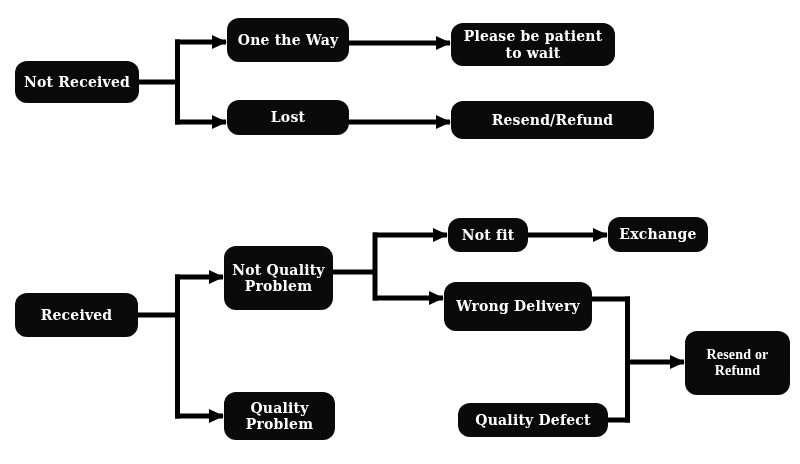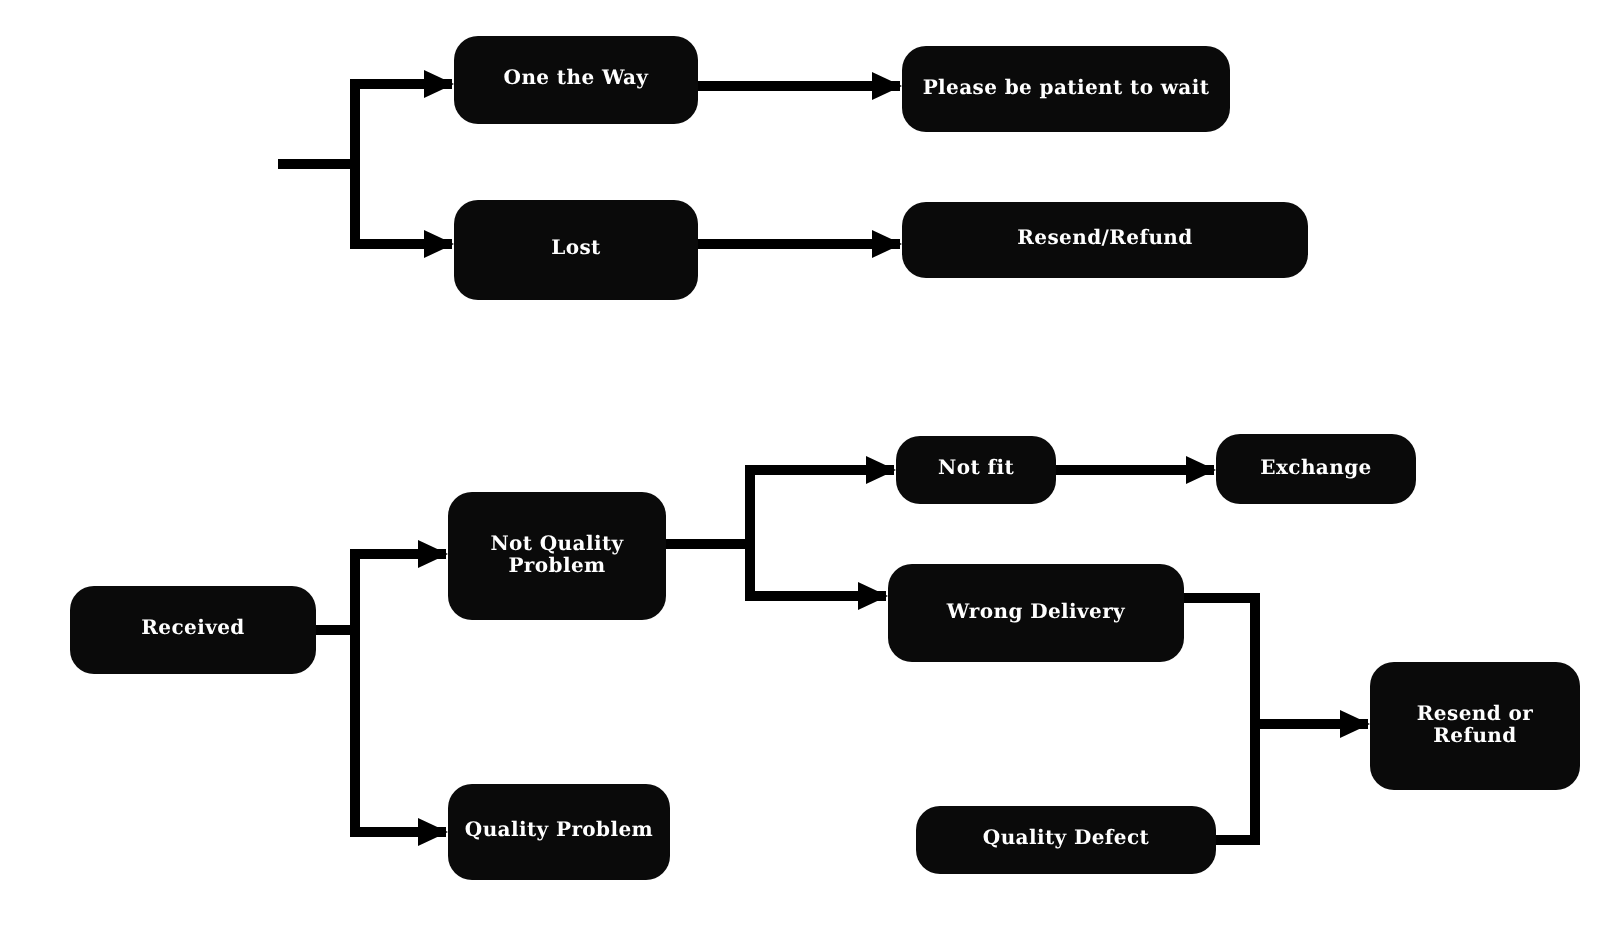--- a/index.html
+++ b/index.html
@@ -26,39 +26,39 @@
     position: absolute;
     box-sizing: border-box;
     background: #0a0a0a;
     color: #ffffff;
     border-radius: 12px;
     display: flex;
     align-items: center;
     justify-content: center;
     text-align: center;
     font-weight: bold;
-    font-size: 10px;
+    font-size: 14px;
     line-height: 1.15;
     letter-spacing: 0.2px;
     padding: 2px 6px;
   }
   
   .n-not-received      { left: 15px;  top: 61px;  width: 124px; height: 42px; }
   .n-one-the-way       { left: 227px; top: 18px;  width: 122px; height: 44px; }
-  .n-lost              { left: 227px; top: 100px; width: 122px; height: 50px; }
+  .n-lost              { left: 227px; top: 100px; width: 122px; height: 35px; }
   .n-please-wait       { left: 451px; top: 23px;  width: 164px; height: 43px; }
   .n-resend-refund     { left: 451px; top: 101px; width: 203px; height: 38px; }
-  .n-received          { left: 15px;  top: 293px; width: 123px; height: 44px; margin-left: 20px; }
+  .n-received          { left: 15px;  top: 293px; width: 123px; height: 44px; }
   .n-not-quality       { left: 224px; top: 246px; width: 109px; height: 64px; }
   .n-quality-problem   { left: 224px; top: 392px; width: 111px; height: 48px; }
   .n-not-fit           { left: 448px; top: 218px; width: 80px;  height: 34px; }
   .n-exchange          { left: 608px; top: 217px; width: 100px; height: 35px; }
   .n-wrong-delivery    { left: 444px; top: 282px; width: 148px; height: 49px; }
   .n-quality-defect    { left: 442px; top: 403px; width: 150px; height: 34px; margin-left: 16px; }
-  .n-resend-or-refund  { left: 685px; top: 331px; width: 105px; height: 64px; border-radius: 12px; }
+  .n-resend-or-refund  { left: 685px; top: 331px; width: 105px; height: 64px; border-radius: 12px; font-family: Liberation Serif, serif; }
 </style>
 </head>
 <body>
 
 <div id="canvas">
 
   <svg id="connectors" viewBox="0 0 800 464" xmlns="http://www.w3.org/2000/svg">
     <defs>
       <marker id="arrow" markerUnits="userSpaceOnUse" markerWidth="16" markerHeight="14" refX="14" refY="7" orient="auto">
         <path d="M0,0 L15,7 L0,14 Z" fill="#000000"></path>
@@ -87,20 +87,21 @@
 
       <line x1="528" y1="235" x2="607" y2="235" marker-end="url(#arrow)"></line>
 
       <line x1="592" y1="299" x2="630" y2="299"></line>
       <line x1="592" y1="420" x2="630" y2="420"></line>
       <line x1="627.5" y1="299" x2="627.5" y2="420" stroke-linecap="square"></line>
       <line x1="627.5" y1="362" x2="684" y2="362" marker-end="url(#arrow)"></line>
     </g>
   </svg>
 
+  <div class="node n-not-received">Not Received</div>
   <div class="node n-one-the-way">One the Way</div>
   <div class="node n-lost">Lost</div>
   <div class="node n-please-wait">Please be patient to wait</div>
   <div class="node n-resend-refund">Resend/Refund</div>
 
   <div class="node n-received">Received</div>
   <div class="node n-not-quality">Not Quality Problem</div>
   <div class="node n-quality-problem">Quality Problem</div>
   <div class="node n-not-fit">Not fit</div>
   <div class="node n-exchange">Exchange</div>

